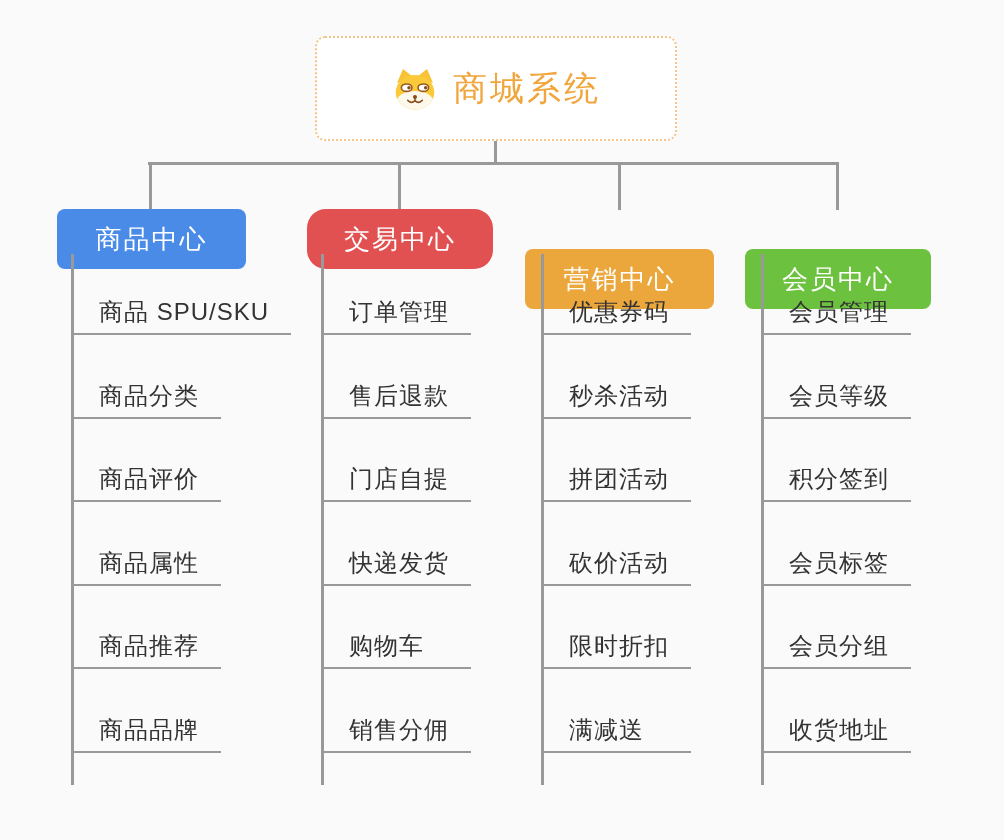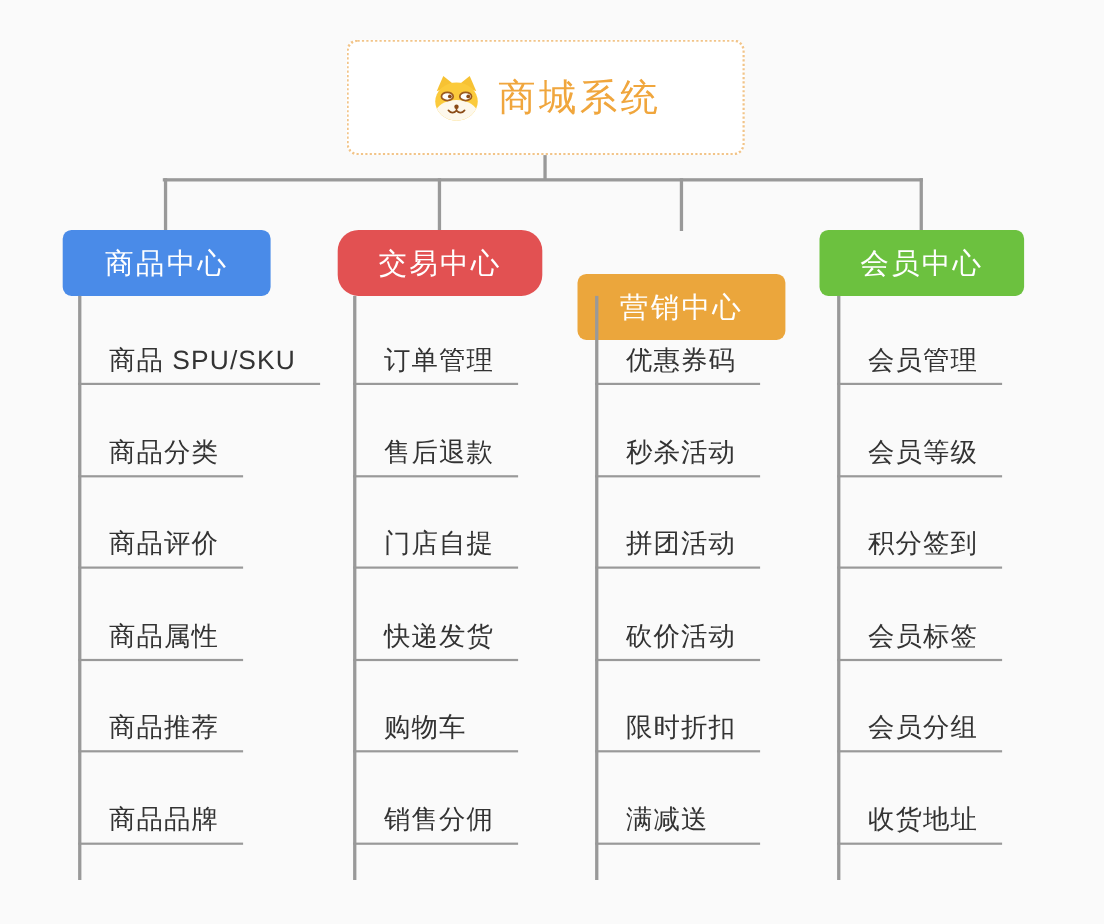--- a/index.html
+++ b/index.html
@@ -34,25 +34,25 @@
 
   
   .branch-node {
     position:absolute; top:209px; height:60px;
     border-radius:8px; display:flex; align-items:center; justify-content:center;
     color:#ffffff; font-size:26px; letter-spacing:2px; cursor:default;
   }
   .branch-node-1 { left:57px;  width:189px;justify-content:center; }
   .branch-node-2 { left:307px; width:186px; }
   .branch-node-3 { left:525px; width:189px;margin-top:40px; }
-  .branch-node-4 { left:745px; width:186px; }
+  .branch-node-4 { left:745px; width:186px;margin-top:40px; }
 
   
   .column {
-    position:absolute; top:269px; width:250px; height:531px;
+    position:absolute; top:254px; width:250px; height:531px;
     display:flex; flex-direction:column; padding-top:42px;
   }
   .column-1 { left:71px; }
   .column-2 { left:321px; }
   .column-3 { left:541px; }
   .column-4 { left:761px; }
   .column .spine {
     position:absolute; left:0; top:0; width:2.5px; height:531px;
     background:#999999;
   }

